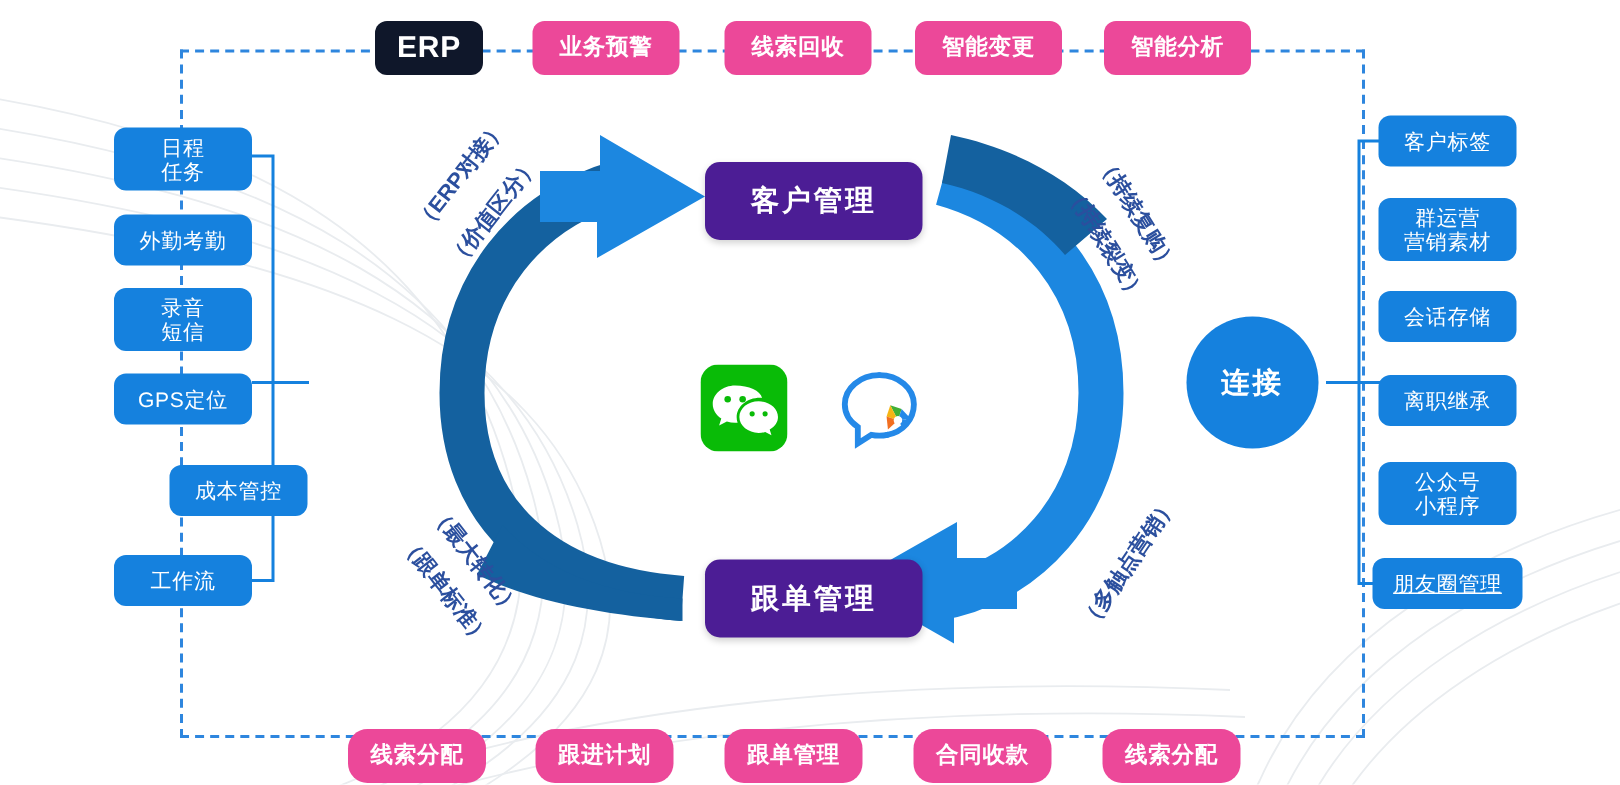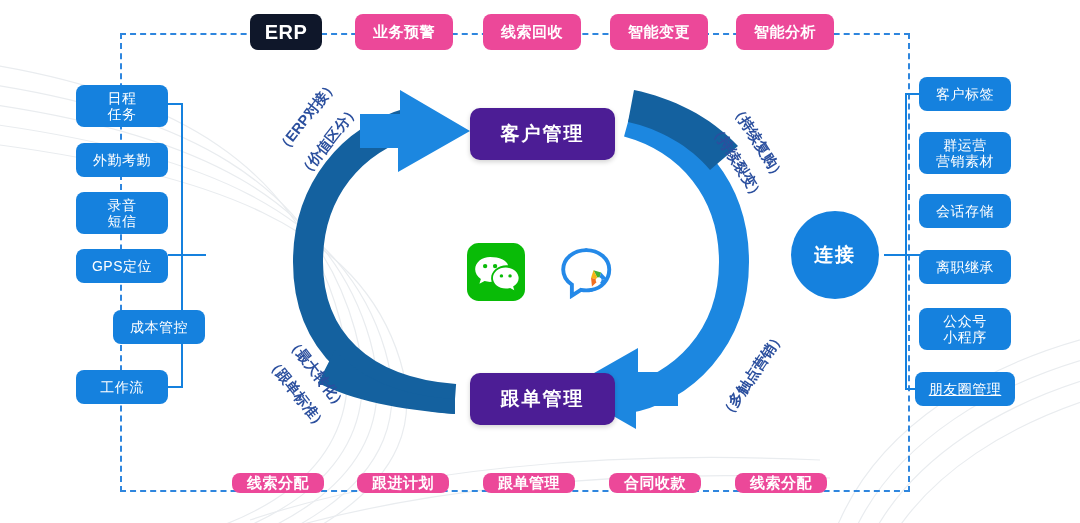--- a/index.html
+++ b/index.html
@@ -33,21 +33,21 @@
     line-height:1.15;
     box-sizing:border-box;
     letter-spacing:0.5px;
   }
   .pill.dark{background:#ec4899;font-size:15px;font-weight:bold;}
   .pill.blue{background:#1581de;font-size:15px;}
   .pill.erp{background:#0f172a;font-size:20px;font-weight:bold;}
 
   
   .toprow .pill{height:36px;top:14px;}
-  .bottomrow .pill{height:20px;top:473px;}
+  .bottomrow .pill{height:36px;top:486px;border-radius:13px;}
 
   
   .sidecol .pill{width:92px;height:34px;font-size:14px;}
   .sidecol .pill.two{height:42px;}
 
   
   .node{
     position:absolute;
     background:#4c1d95;color:#fff;
     border-radius:10px;

